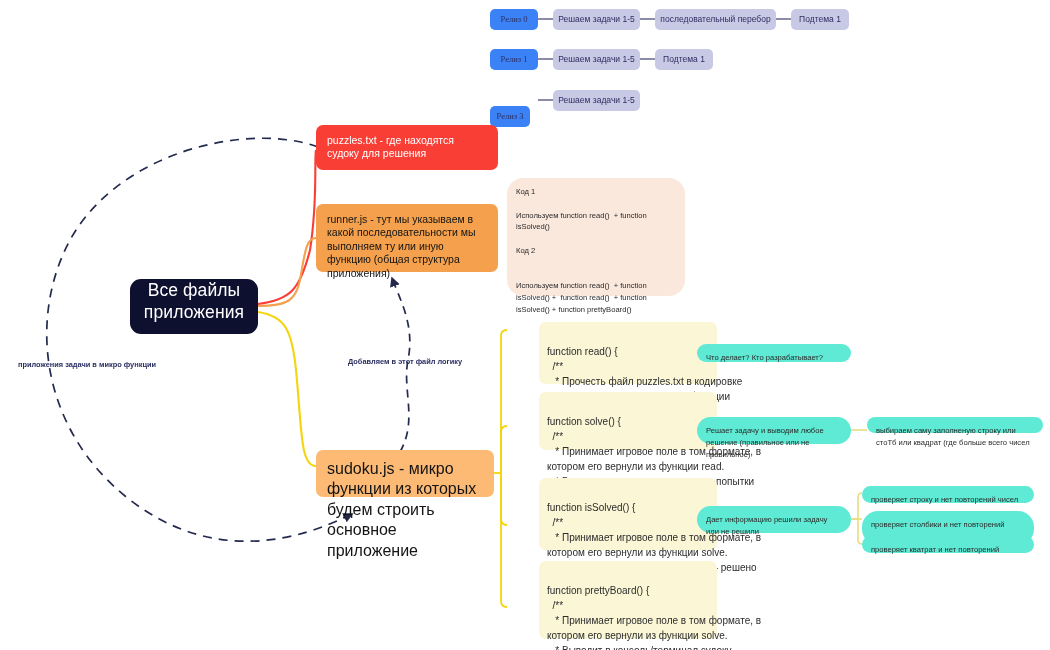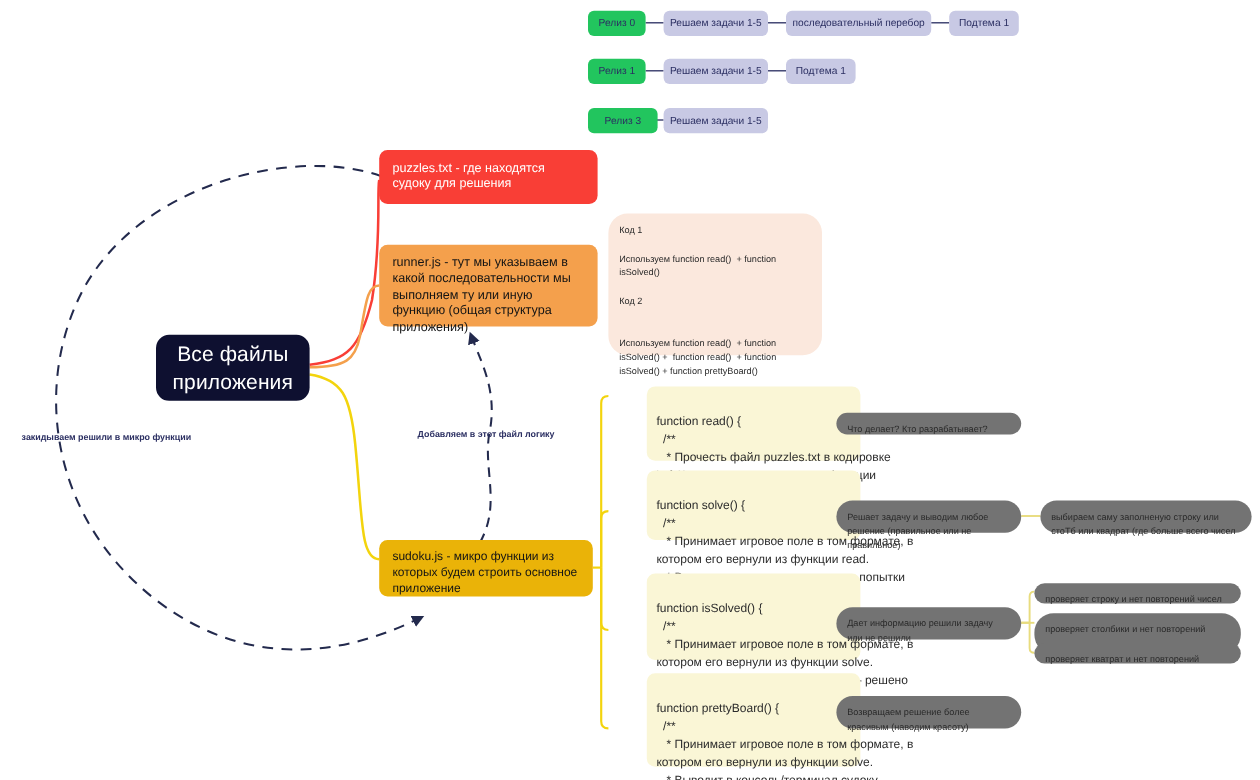--- a/index.html
+++ b/index.html
@@ -13,45 +13,45 @@
 
   
   .pill{
     position:absolute;box-sizing:border-box;
     border-radius:5px;
     font-size:8.5px;line-height:1.1;
     display:flex;align-items:center;justify-content:center;
     padding:4px 8px;white-space:nowrap;
     color:#2b2f62;
   }
-  .pill.light{background:#22c55e;}
+  .pill.light{background:#3b82f6;font-family:Liberation Serif, serif;}
   .pill.lav{background:#c8c9e4;}
 
   
   .bignode{
     position:absolute;box-sizing:border-box;border-radius:7px;
     font-weight:normal;line-height:1.28;
   }
   .n-center{
     background:#0e1030;color:#ffffff;border-radius:11px;
-    display:flex;align-items:center;justify-content:center;
+    display:flex;align-items:flex-start;justify-content:center;
     text-align:center;font-size:17.5px;letter-spacing:.1px;
   }
   .n-red{background:#f93e36;color:#ffffff;font-size:10.5px;padding:9px 11px;}
   .n-orange{background:#f4a04c;color:#141414;font-size:10.5px;padding:9px 11px;}
-  .n-yellow{background:#eab308;color:#141414;font-size:10px;padding:9px 11px;}
+  .n-yellow{background:#fdba74;color:#141414;font-size:16px;padding:9px 11px;}
 
   
   .panel{
     position:absolute;box-sizing:border-box;border-radius:16px;
     font-size:7.6px;line-height:1.55;color:#2a2a2a;padding:8px 9px;
     white-space:pre-wrap;
   }
   .p-peach{background:#fbe8dd;}
-  .p-cream{background:#737373;}
+  .p-cream{background:#5eead4;}
 
   .codeblk{
     position:absolute;box-sizing:border-box;border-radius:7px;
     background:#faf6d6;color:#2c2c2c;
     font-size:10px;line-height:1.5;padding:22px 8px;
     white-space:pre;
     margin-left:32px;
   }
 
   .annot{
@@ -114,21 +114,21 @@
 
   <div class="pill light" style="left:490px;top:9px;width:48px;height:21px;">Релиз 0</div>
   <div class="pill lav" style="left:553px;top:9px;width:87px;height:21px;">Решаем задачи 1-5</div>
   <div class="pill lav" style="left:655px;top:9px;width:121px;height:21px;">последовательный перебор</div>
   <div class="pill lav" style="left:791px;top:9px;width:58px;height:21px;">Подтема 1</div>
 
   <div class="pill light" style="left:490px;top:49px;width:48px;height:21px;">Релиз 1</div>
   <div class="pill lav" style="left:553px;top:49px;width:87px;height:21px;">Решаем задачи 1-5</div>
   <div class="pill lav" style="left:655px;top:49px;width:58px;height:21px;">Подтема 1</div>
 
-  <div class="pill light" style="left:490px;top:90px;width:58px;height:21px;">Релиз 3</div>
+  <div class="pill light" style="left:490px;top:106px;width:40px;height:21px;">Релиз 3</div>
   <div class="pill lav" style="left:553px;top:90px;width:87px;height:21px;">Решаем задачи 1-5</div>
 
   <div class="bignode n-center" style="left:130px;top:279px;width:128px;height:55px;">
     <div style="padding:0 8px;">
       <span>Все файлы</span><br>
       <span>приложения</span>
     </div>
   </div>
 
   <div class="bignode n-red" style="left:316px;top:125px;width:182px;height:45px;">puzzles.txt - где находятся судоку для решения</div>
@@ -177,27 +177,26 @@
 котором его вернули из функции solve.
    * Выводит в консоль/терминал судоку.
    * Подумай, как симпатичнее его вывести.
   */
 }</div>
 
   <div class="panel p-cream" style="left:697px;top:344px;width:154px;height:18px;">Что делает? Кто разрабатывает?</div>
 
   <div class="panel p-cream" style="left:697px;top:417px;width:154px;height:27px;">Решает задачу и выводим любое решение (правильное или не правильное)</div>
 
-  <div class="panel p-cream" style="left:867px;top:417px;width:176px;height:27px;">выбираем саму заполненую строку или стоТб или квадрат (где больше всего чисел</div>
+  <div class="panel p-cream" style="left:867px;top:417px;width:176px;height:16px;">выбираем саму заполненую строку или стоТб или квадрат (где больше всего чисел</div>
 
   <div class="panel p-cream" style="left:697px;top:506px;width:154px;height:27px;">Дает информацию решили задачу или не решили</div>
 
   <div class="panel p-cream" style="left:862px;top:486px;width:172px;height:17px;">проверяет строку и нет повторений чисел</div>
   <div class="panel p-cream" style="left:862px;top:511px;width:172px;height:34px;">проверяет столбики и нет повторений</div>
   <div class="panel p-cream" style="left:862px;top:536px;width:172px;height:17px;">проверяет кватрат и нет повторений</div>
 
-  <div class="panel p-cream" style="left:697px;top:580px;width:154px;height:27px;">Возвращаем решение более красивым (наводим красоту)</div>
-
-  <div class="annot" style="left:18px;top:360px;">закидываем решили в микро функции</div>
+
+  <div class="annot" style="left:18px;top:360px;">приложения задачи в микро функции</div>
 
   <div class="annot" style="left:348px;top:357px;">Добавляем в этот файл логику</div>
 
 </div>
 
 </body></html>

